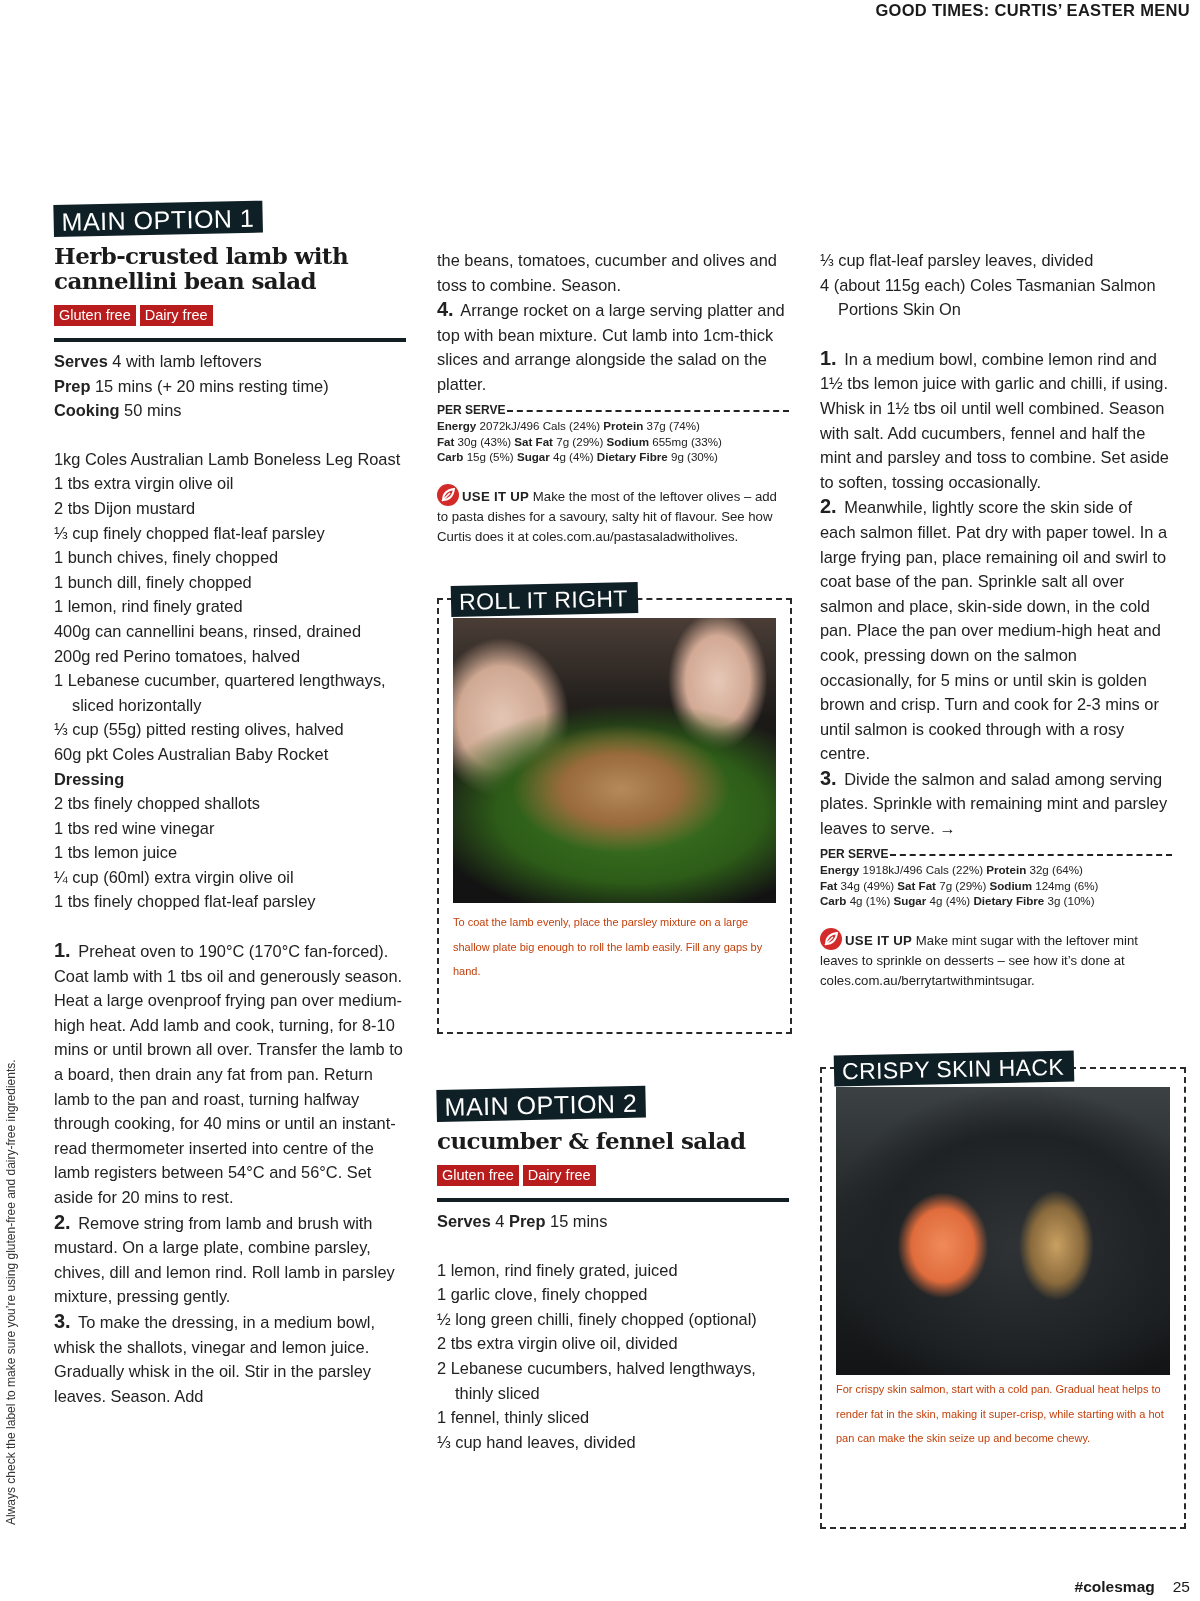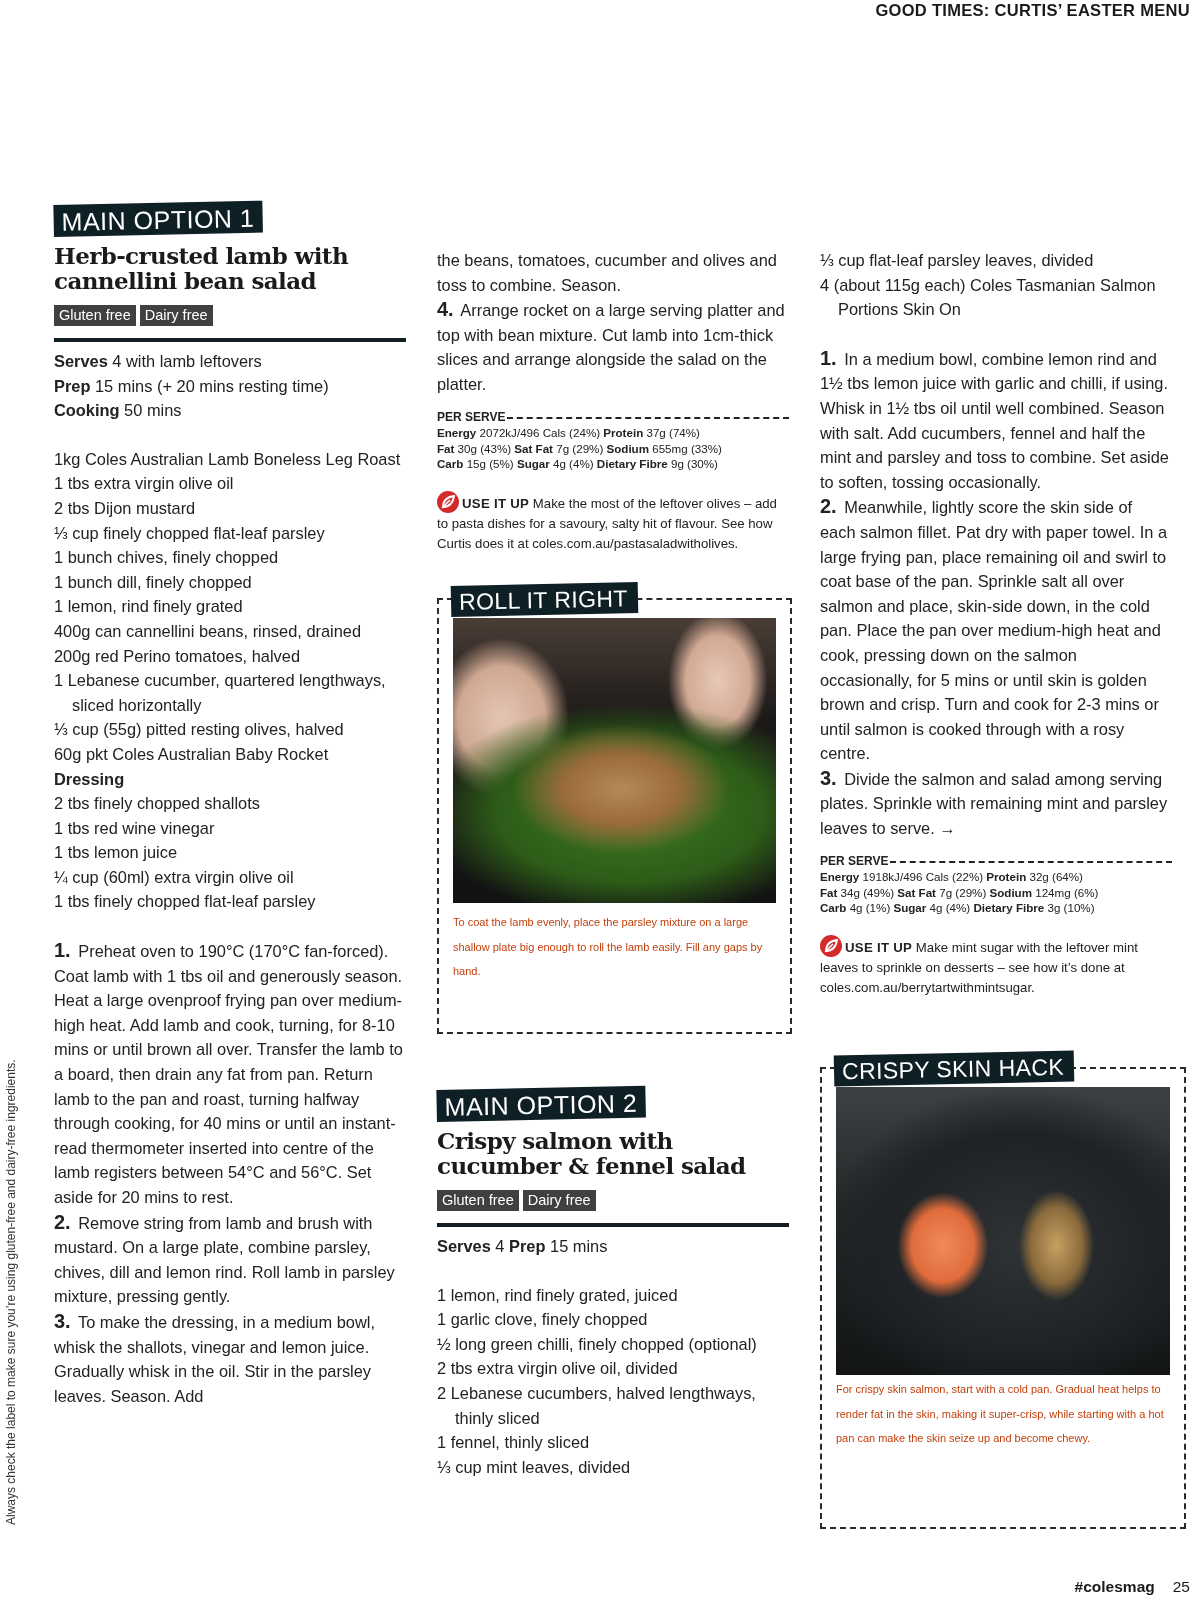--- a/index.html
+++ b/index.html
@@ -11,31 +11,31 @@
   .side-note { position: absolute; left: 4px; top: 1525px; width: 620px; transform-origin: 0 0; transform: rotate(-90deg); font-size: 12px; color: #333; white-space: nowrap; line-height: 14px; }
 
   .col { position: absolute; }
   .col1 { left: 54px; top: 205px; width: 352px; }
   .col2 { left: 437px; top: 248px; width: 352px; }
   .col3 { left: 820px; top: 248px; width: 352px; }
 
   .option-tag { display: inline-block; background: #0f1f26; color: #fff; font-size: 25px; letter-spacing: 0.5px; padding: 2px 8px 0 8px; line-height: 30px; transform: rotate(-1.2deg); transform-origin: left bottom; }
   .recipe-title { font-family: "DejaVu Serif", "Liberation Serif", serif; font-weight: bold; font-size: 23px; line-height: 25px; color: #1b1b1b; letter-spacing: -0.6px; margin-top: 6px; }
   .badges { margin-top: 12px; display: flex; gap: 4px; }
-  .badge { background: #404040; color: #fff; font-size: 14.5px; padding: 2px 5px; line-height: 17px; }
+  .badge { background: #b91c1c; color: #fff; font-size: 14.5px; padding: 2px 5px; line-height: 17px; }
   .rule { height: 4px; background: #121e24; margin-top: 12px; margin-bottom: 7px; }
 
   .body-text { font-size: 16.4px; line-height: 24.6px; color: #222; }
   .meta-line b { font-weight: bold; }
   .ing { padding-left: 18px; text-indent: -18px; }
   .ing-head { font-weight: bold; }
   .gap { height: 24px; }
   .step-num { font-weight: bold; font-size: 20px; margin-right: 3px; }
 
-  .per-serve { margin-top: 13px; font-size: 11.6px; line-height: 15.5px; color: #222; }
+  .per-serve { margin-top: 6px; font-size: 11.6px; line-height: 15.5px; color: #222; }
   .per-serve .ps-head { display: flex; align-items: center; font-weight: bold; font-size: 12px; }
   .per-serve .ps-head .dash { flex: 1; border-top: 2px dashed #222; margin-left: 2px; margin-top: 2px; }
   .per-serve b { font-weight: bold; }
 
   .use-it-up { margin-top: 19px; font-size: 13.2px; line-height: 20px; color: #222; }
   .use-it-up .icon-leaf { display: inline-block; vertical-align: -5px; width: 22px; height: 22px; border-radius: 50%; background: #d32a2a; position: relative; margin-right: 3px; }
   .use-it-up .icon-leaf svg { position: absolute; left: 3px; top: 3px; }
   .use-it-up b { font-weight: bold; letter-spacing: 0.3px; }
 
   .tip-box { position: absolute; border: 2px dashed #2a2a2a; background: #fff; }
@@ -146,40 +146,39 @@
 
 <div class="tip-box roll-box">
   <div class="tip-tag">ROLL IT RIGHT</div>
   <div class="tip-img" role="img" aria-label="Hands rolling herb-crusted lamb in chopped parsley"></div>
   <div class="tip-text">To coat the lamb evenly, place the parsley mixture on a large shallow plate big enough to roll the lamb easily. Fill any gaps by hand.</div>
 </div>
 
 <div class="col" style="left:437px; top:1090px; width:352px;">
   <div class="option-tag">MAIN OPTION 2</div>
   <div class="recipe-title">
-    <div>Crispy salmon with</div>
     <div>cucumber &amp; fennel salad</div>
   </div>
   <div class="badges">
     <span class="badge">Gluten free</span>
     <span class="badge">Dairy free</span>
   </div>
   <div class="rule"></div>
   <div class="body-text">
     <div class="meta-line"><b>Serves</b><span> 4  </span><b>Prep</b><span> 15 mins</span></div>
   </div>
   <div class="gap"></div>
   <div class="body-text">
     <div class="ing">1 lemon, rind finely grated, juiced</div>
     <div class="ing">1 garlic clove, finely chopped</div>
     <div class="ing">½ long green chilli, finely chopped (optional)</div>
     <div class="ing">2 tbs extra virgin olive oil, divided</div>
     <div class="ing">2 Lebanese cucumbers, halved lengthways, thinly sliced</div>
     <div class="ing">1 fennel, thinly sliced</div>
-    <div class="ing">⅓ cup mint leaves, divided</div>
+    <div class="ing">⅓ cup hand leaves, divided</div>
   </div>
 </div>
 
 <div class="col col3">
   <div class="body-text">
     <div class="ing">⅓ cup flat-leaf parsley leaves, divided</div>
     <div class="ing">4 (about 115g each) Coles Tasmanian Salmon Portions Skin On</div>
   </div>
   <div class="gap"></div>
   <div class="body-text">

